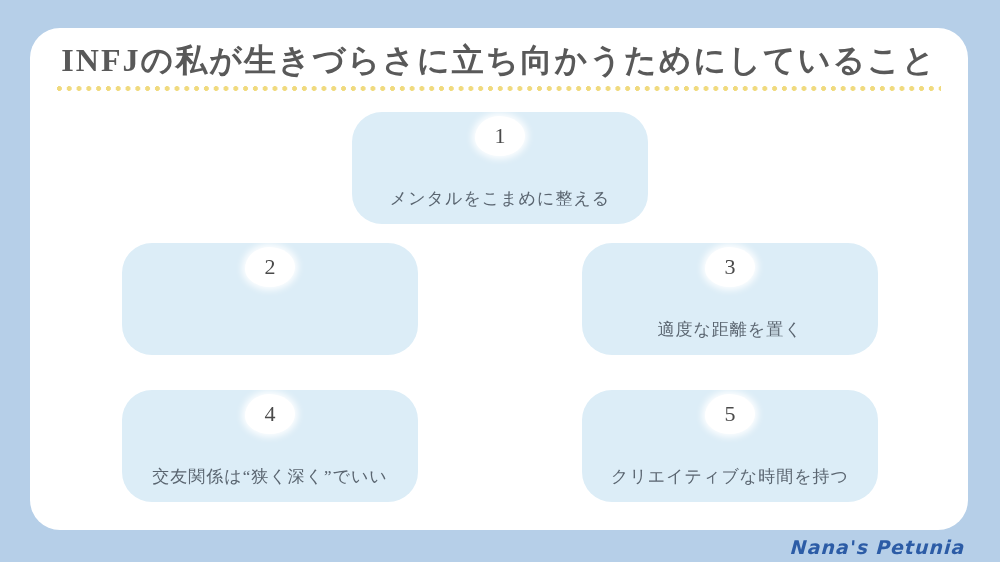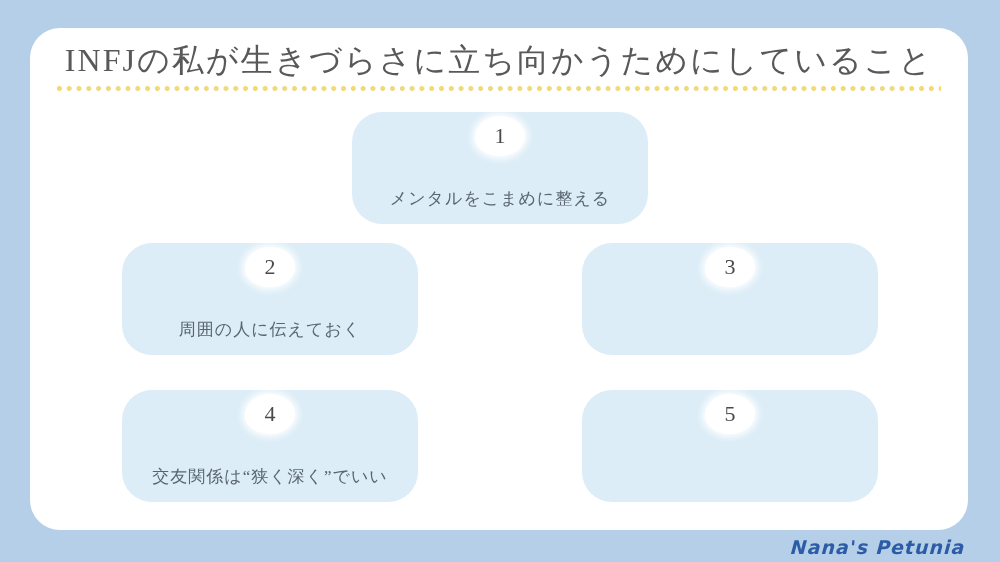--- a/index.html
+++ b/index.html
@@ -35,21 +35,21 @@
   }
   .title {
     position: absolute;
     left: 0; top: 12px;
     width: 100%;
     text-align: center;
     font-size: 32px;
     line-height: 40px;
     letter-spacing: 2px;
     color: var(--title-text);
-    font-weight: 400;
+    font-weight: 700;
     white-space: nowrap;
   }
   .divider {
     position: absolute;
     left: 27px; top: 57px;
     width: 884px; height: 7px;
     background-image: radial-gradient(circle at 2.4px 3.5px, var(--dots) 2.2px, rgba(0,0,0,0) 2.5px);
     background-size: 9.8px 7px;
     background-repeat: repeat-x;
   }
@@ -126,42 +126,45 @@
       <div class="card-body">
         <div class="card-line">メンタルをこまめに整える</div>
       </div>
     </div>
 
     <div class="card card-2">
       <div class="number-badge">
         <span class="number">2</span>
       </div>
       <div class="card-body">
-        <div class="card-line">周囲の人に伝えておく</div>
       </div>
     </div>
 
     <div class="card card-3">
       <div class="number-badge">
         <span class="number">3</span>
       </div>
       <div class="card-body">
+        <div class="card-line">適度な距離を置く</div>
       </div>
     </div>
 
     <div class="card card-4">
       <div class="number-badge">
         <span class="number">4</span>
       </div>
       <div class="card-body">
         <div class="card-line">交友関係は“狭く深く”でいい</div>
       </div>
     </div>
 
     <div class="card card-5">
       <div class="number-badge">
         <span class="number">5</span>
       </div>
+      <div class="card-body">
+        <div class="card-line">クリエイティブな時間を持つ</div>
+      </div>
     </div>
   </div>
 
   <div class="signature">Nana's Petunia</div>
 </div>
 
 </body></html>

